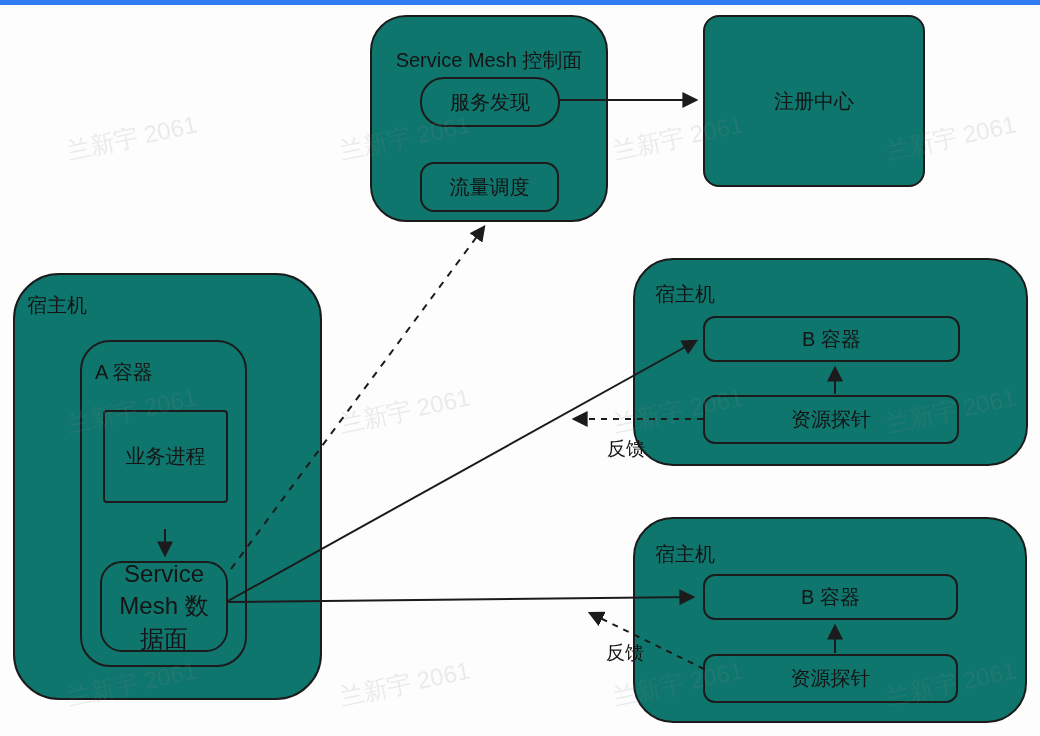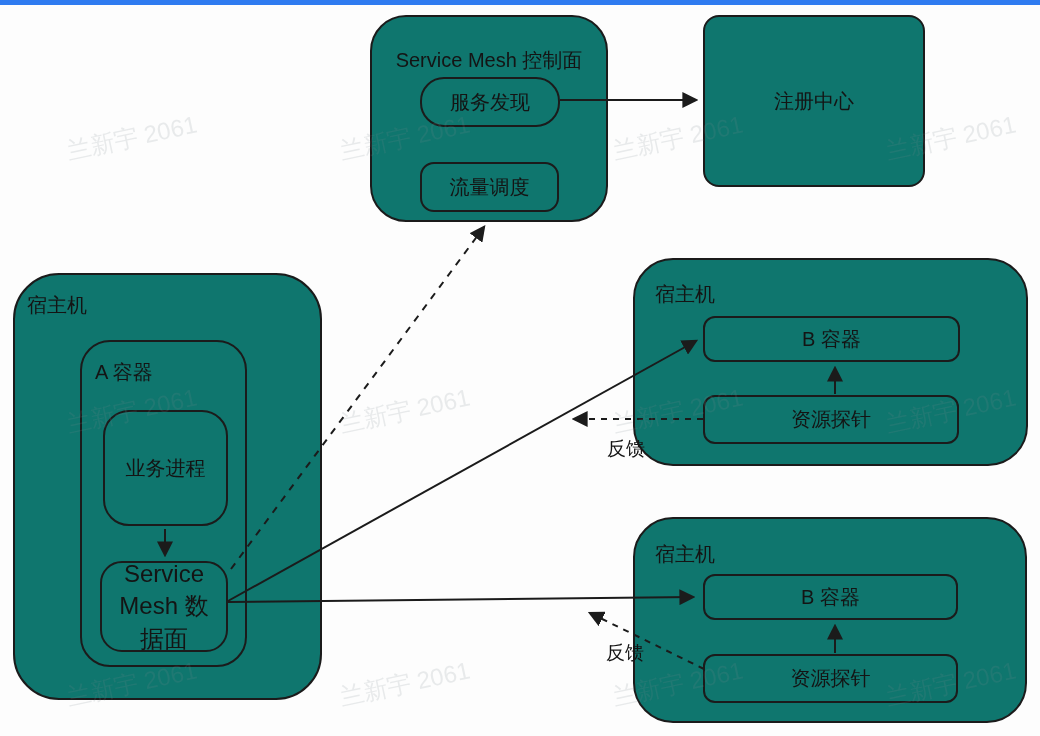--- a/index.html
+++ b/index.html
@@ -87,21 +87,21 @@
   <div class="box center" style="left:703px; top:15px; width:222px; height:172px; border-radius:16px;">
     <span class="lbl20">注册中心</span>
   </div>
 
   <div class="box" style="left:13px; top:273px; width:309px; height:427px; border-radius:46px;">
     <div class="corner-label" style="left:12px; top:18px;">宿主机</div>
   </div>
   <div class="box" style="left:80px; top:340px; width:167px; height:327px; border-radius:30px;">
     <div class="corner-label" style="left:13px; top:18px;">A 容器</div>
   </div>
-  <div class="box center" style="left:103px; top:410px; width:125px; height:116px; border-radius:26px;">
+  <div class="box center" style="left:103px; top:410px; width:125px; height:93px; border-radius:4px;">
     <span class="lbl20">业务进程</span>
   </div>
   <div class="box center" style="left:100px; top:561px; width:128px; height:91px; border-radius:22px;">
     <span class="dataplane-text">Service Mesh 数据面</span>
   </div>
 
   <div class="box" style="left:633px; top:258px; width:395px; height:208px; border-radius:40px;">
     <div class="corner-label" style="left:20px; top:22px;">宿主机</div>
   </div>
   <div class="box center" style="left:703px; top:316px; width:257px; height:46px; border-radius:12px;">

